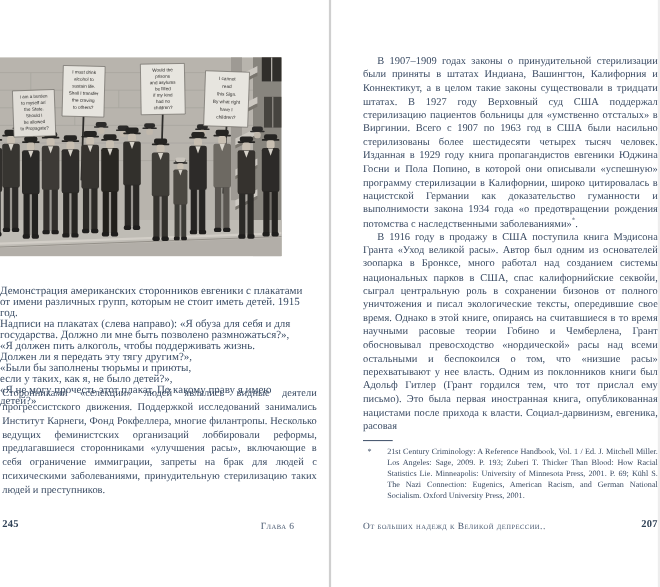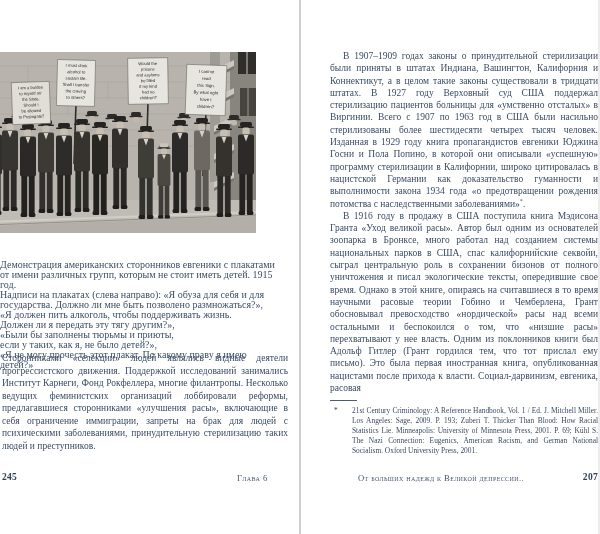--- a/index.html
+++ b/index.html
@@ -14,21 +14,21 @@
            font-size:10px;line-height:10px;color:#3c4e66;white-space:pre-line;}
   .left-body{position:absolute;left:2px;top:352px;width:286px;font-size:9.5px;
              line-height:12.5px;text-align:justify;color:#3a4b63;}
   .left-body p{margin:0;text-indent:0;}
   .pagenum{position:absolute;font-size:9.5px;font-weight:bold;color:#2f4156;letter-spacing:0.3px;}
   .pn-left{left:2px;top:472px;}
   .pn-right{left:548px;top:472px;width:50px;text-align:right;}
   .running{position:absolute;top:473px;font-variant:small-caps;font-size:8.6px;
            letter-spacing:0.4px;color:#44556d;}
   .run-left{left:226px;margin-left:11px;}
-  .run-right{left:330px;margin-left:28px;}
+  .run-right{left:330px;}
 
   
   .right-body{position:absolute;left:330px;top:50px;width:268px;font-size:9.5px;
               line-height:12.3px;text-align:justify;color:#3a4b63;}
   .right-body p{margin:0;text-indent:13px;}
   .fn-rule{position:absolute;left:330px;top:400px;width:27px;height:1px;background:#4c5c73;}
   .footnote{position:absolute;left:330px;top:406px;width:268px;box-sizing:border-box;
             padding-left:22px;font-size:7.4px;line-height:10px;text-align:justify;color:#3a4b63;}
   .fn-marker{position:absolute;left:4px;top:0;font-size:7.4px;}
   .i{}

